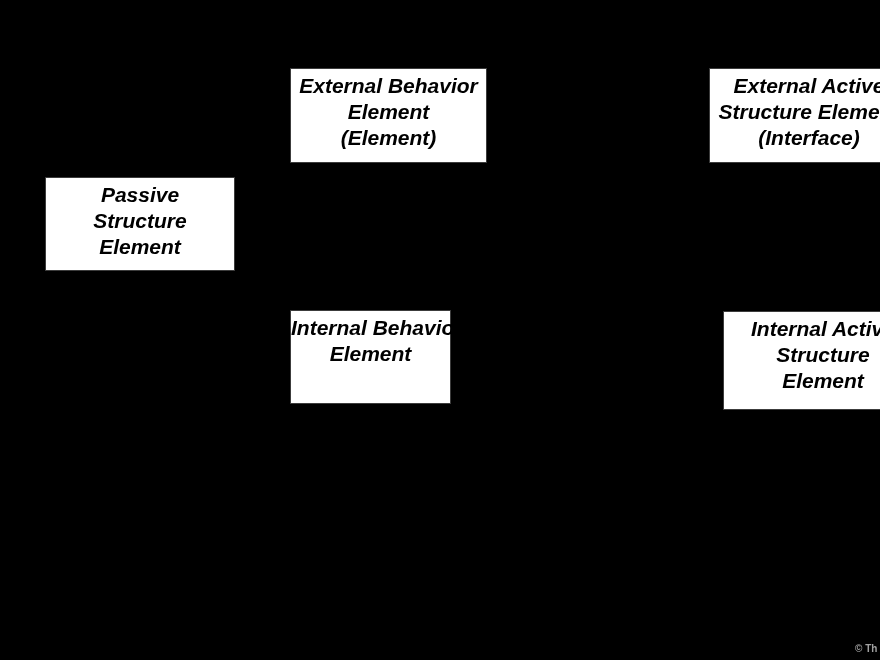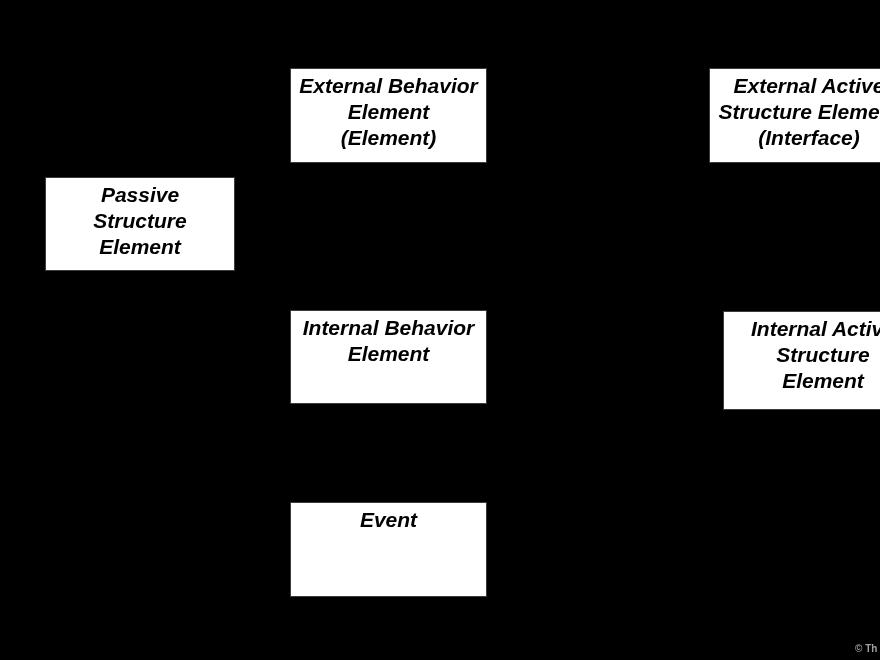--- a/index.html
+++ b/index.html
@@ -27,21 +27,21 @@
     font-style:italic;
     font-size:21px;
     line-height:26px;
     text-align:center;
     padding-top:4px;
   }
   .node .line{white-space:nowrap;}
   #box-passive   {left:9px;   top:177px; width:190px; height:94px;margin-left:36px;}
   #box-ext-beh   {left:290px; top:68px;  width:197px; height:95px;}
   #box-ext-act   {left:709px; top:68px;  width:200px; height:95px;}
-  #box-int-beh   {left:290px; top:310px; width:197px; height:94px;}
+  #box-int-beh   {left:290px; top:310px; width:161px; height:94px;}
   #box-int-act   {left:723px; top:311px; width:200px; height:99px;}
   #box-event     {left:290px; top:502px; width:197px; height:95px;}
   .watermark{
     position:absolute;
     left:855px; top:643px;
     color:var(--watermark);
     font-size:10px;
     font-weight:bold;
     font-style:normal;
     white-space:nowrap;
@@ -74,19 +74,16 @@
     <div class="line">Internal Behavior</div>
     <div class="line">Element</div>
   </div>
 
   <div class="node" id="box-int-act">
     <div class="line">Internal Active</div>
     <div class="line">Structure</div>
     <div class="line">Element</div>
   </div>
 
-  <div class="node" id="box-event">
-    <div class="line">Event</div>
-  </div>
 
   <div class="watermark">© Th</div>
 
 </div>
 
 </body></html>

